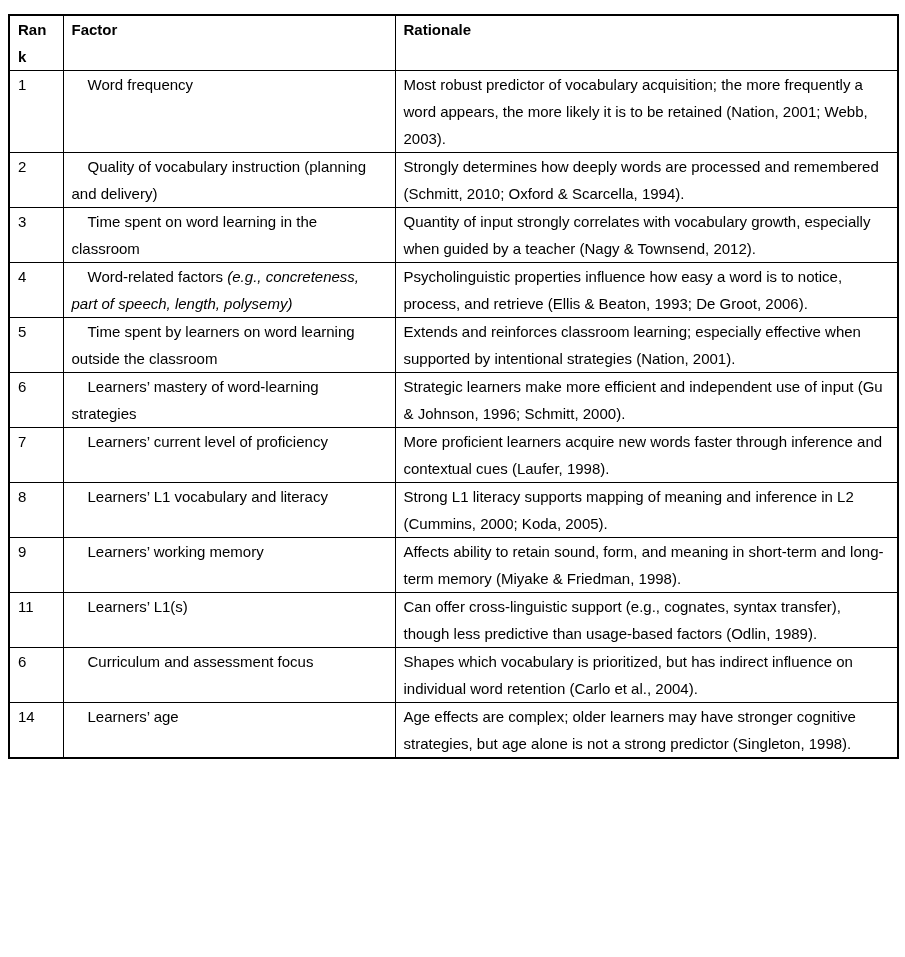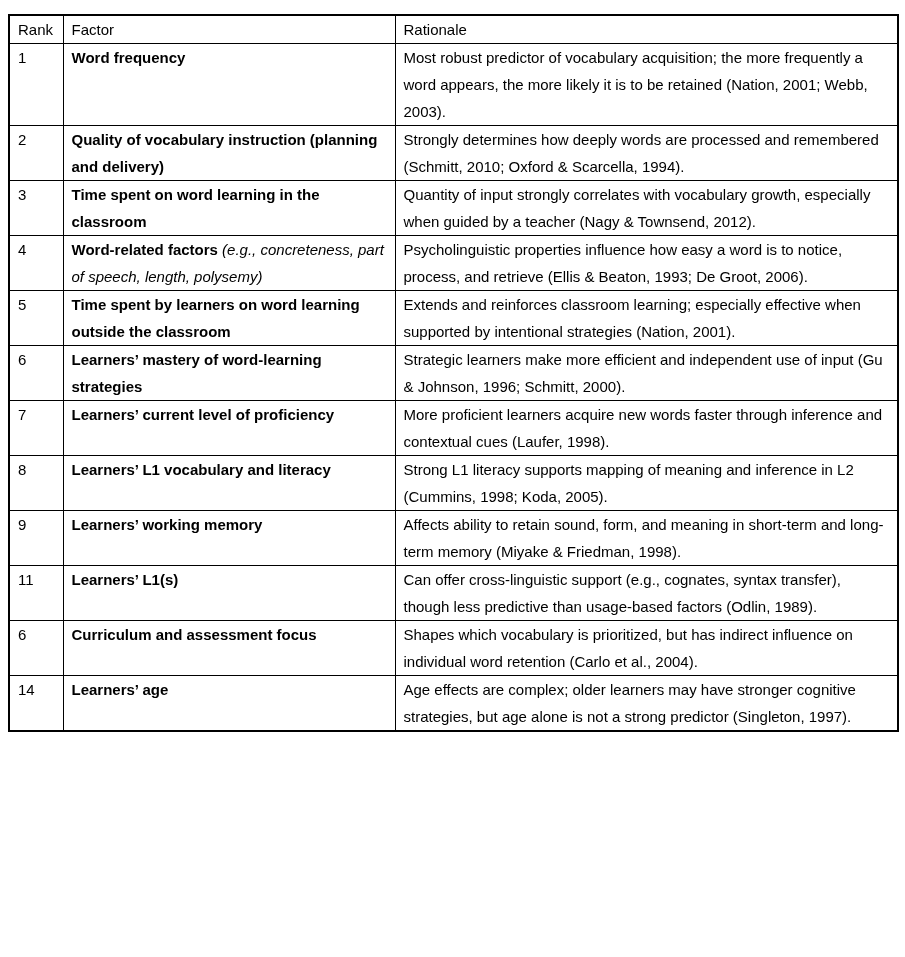--- a/index.html
+++ b/index.html
@@ -17,25 +17,25 @@
   }
   th, td {
     border: 1px solid #000000;
     padding: 0 8px;
     vertical-align: top;
     text-align: left;
     font-size: 15px;
     line-height: 27px;
     overflow-wrap: break-word;
   }
-  th { font-weight: normal; margin-top: 8px; }
+  th { font-weight: bold; margin-top: 8px; }
   col.c-rank { width: 54px; }
   col.c-factor { width: 332px; }
   col.c-rationale { width: 503px; }
-  .factor-text { font-weight: bold; }
+  .factor-text { font-weight: normal; margin-left: 16px; }
   .factor-note { font-style: italic; font-weight: normal; }
 </style>
 </head>
 <body>
 
 <div class="page">
   <table class="factors">
     <colgroup>
       <col class="c-rank">
         <col class="c-factor">
@@ -80,37 +80,37 @@
         <td>Strategic learners make more efficient and independent use of input (Gu &amp; Johnson, 1996; Schmitt, 2000).</td>
       </tr>
       <tr>
         <td>7</td>
         <td><span class="factor-text">Learners’ current level of proficiency</span> <span class="factor-note"></span></td>
         <td>More proficient learners acquire new words faster through inference and contextual cues (Laufer, 1998).</td>
       </tr>
       <tr>
         <td>8</td>
         <td><span class="factor-text">Learners’ L1 vocabulary and literacy</span> <span class="factor-note"></span></td>
-        <td>Strong L1 literacy supports mapping of meaning and inference in L2 (Cummins, 1998; Koda, 2005).</td>
+        <td>Strong L1 literacy supports mapping of meaning and inference in L2 (Cummins, 2000; Koda, 2005).</td>
       </tr>
       <tr>
         <td>9</td>
         <td><span class="factor-text">Learners’ working memory</span> <span class="factor-note"></span></td>
         <td>Affects ability to retain sound, form, and meaning in short-term and long-term memory (Miyake &amp; Friedman, 1998).</td>
       </tr>
       <tr>
         <td>11</td>
         <td><span class="factor-text">Learners’ L1(s)</span> <span class="factor-note"></span></td>
         <td>Can offer cross-linguistic support (e.g., cognates, syntax transfer), though less predictive than usage-based factors (Odlin, 1989).</td>
       </tr>
       <tr>
         <td>6</td>
         <td><span class="factor-text">Curriculum and assessment focus</span> <span class="factor-note"></span></td>
         <td>Shapes which vocabulary is prioritized, but has indirect influence on individual word retention (Carlo et al., 2004).</td>
       </tr>
       <tr>
         <td>14</td>
         <td><span class="factor-text">Learners’ age</span> <span class="factor-note"></span></td>
-        <td>Age effects are complex; older learners may have stronger cognitive strategies, but age alone is not a strong predictor (Singleton, 1997).</td>
+        <td>Age effects are complex; older learners may have stronger cognitive strategies, but age alone is not a strong predictor (Singleton, 1998).</td>
       </tr>
     </tbody>
   </table>
 </div>
 
 </body></html>

